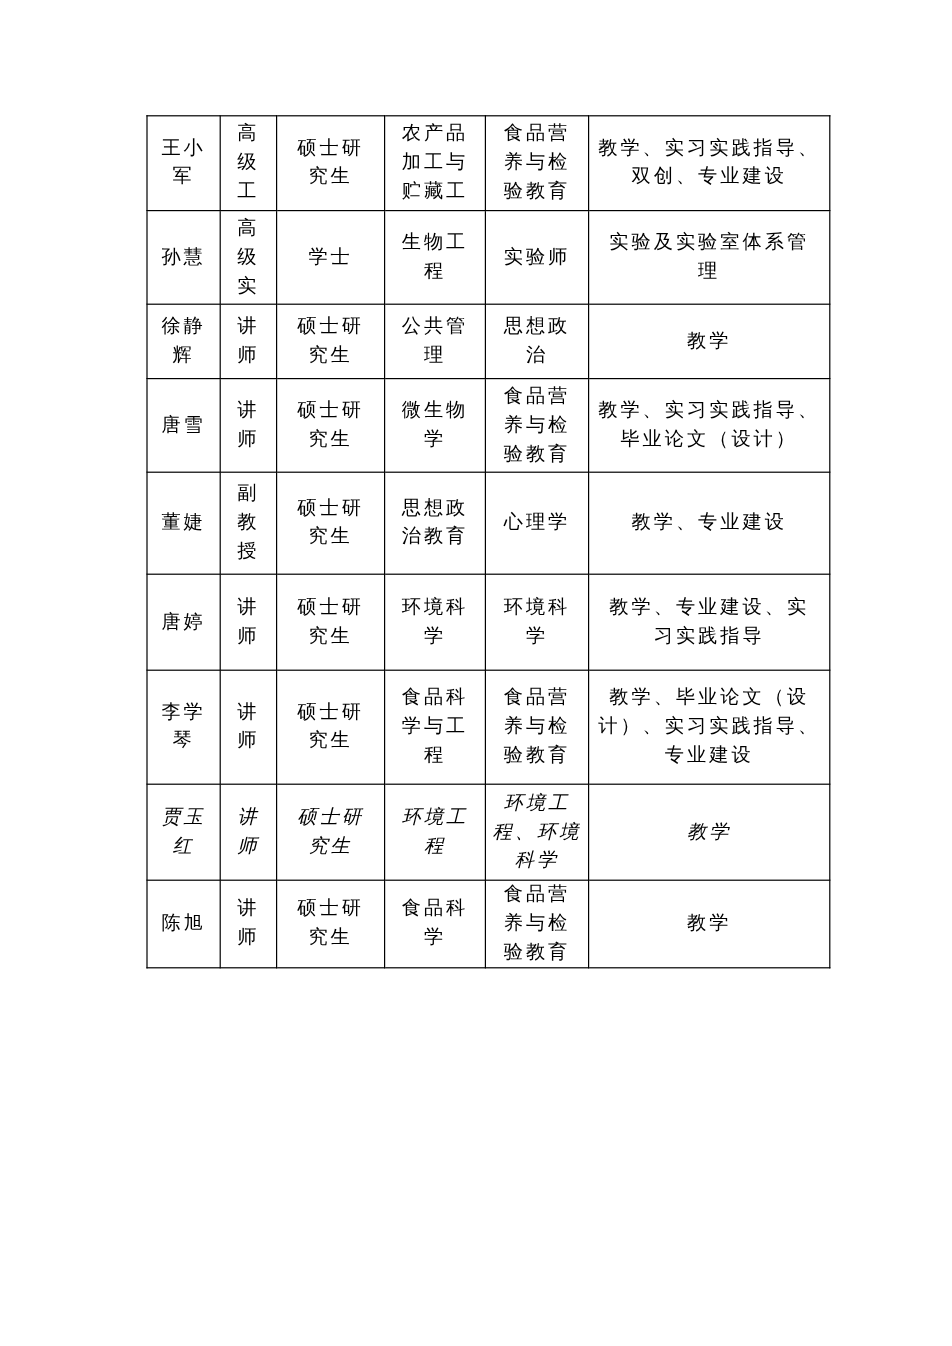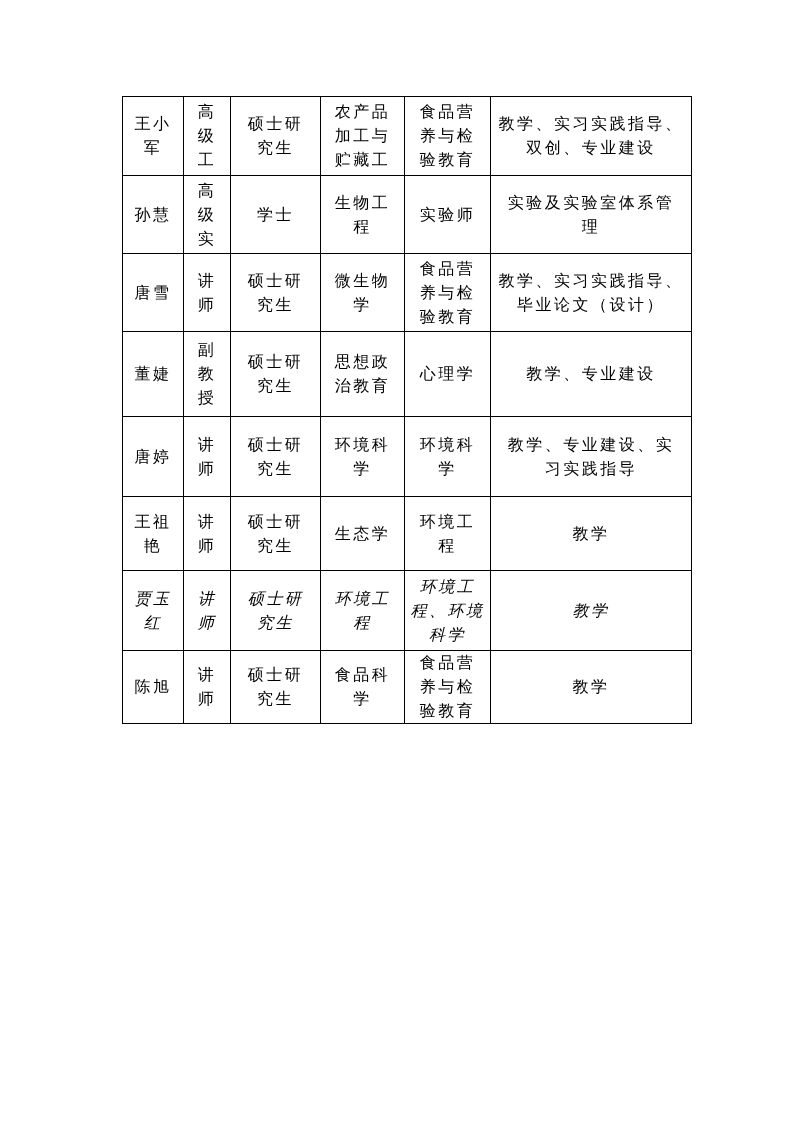--- a/index.html
+++ b/index.html
@@ -85,20 +85,33 @@
         <td>高
 级
 实</td>
         <td>学士</td>
         <td>生物工
 程</td>
         <td>实验师</td>
         <td>实验及实验室体系管
 理</td>
       </tr>
+      <tr class="row-2">
+        <td>徐静
+辉</td>
+        <td>讲
+师</td>
+        <td>硕士研
+究生</td>
+        <td>公共管
+理</td>
+        <td>思想政
+治</td>
+        <td>教学</td>
+      </tr>
       <tr class="row-3">
         <td>唐雪</td>
         <td>讲
 师</td>
         <td>硕士研
 究生</td>
         <td>微生物
 学</td>
         <td>食品营
 养与检
@@ -124,31 +137,36 @@
 师</td>
         <td>硕士研
 究生</td>
         <td>环境科
 学</td>
         <td>环境科
 学</td>
         <td>教学、专业建设、实
 习实践指导</td>
       </tr>
-      <tr class="row-7">
-        <td>王祖
-艳</td>
+      <tr class="row-6">
+        <td>李学
+琴</td>
         <td>讲
 师</td>
         <td>硕士研
 究生</td>
-        <td>生态学</td>
-        <td>环境工
+        <td>食品科
+学与工
 程</td>
-        <td>教学</td>
+        <td>食品营
+养与检
+验教育</td>
+        <td>教学、毕业论文（设
+计）、实习实践指导、
+专业建设</td>
       </tr>
       <tr class="row-9">
         <td>贾玉
 红</td>
         <td>讲
 师</td>
         <td>硕士研
 究生</td>
         <td>环境工
 程</td>

